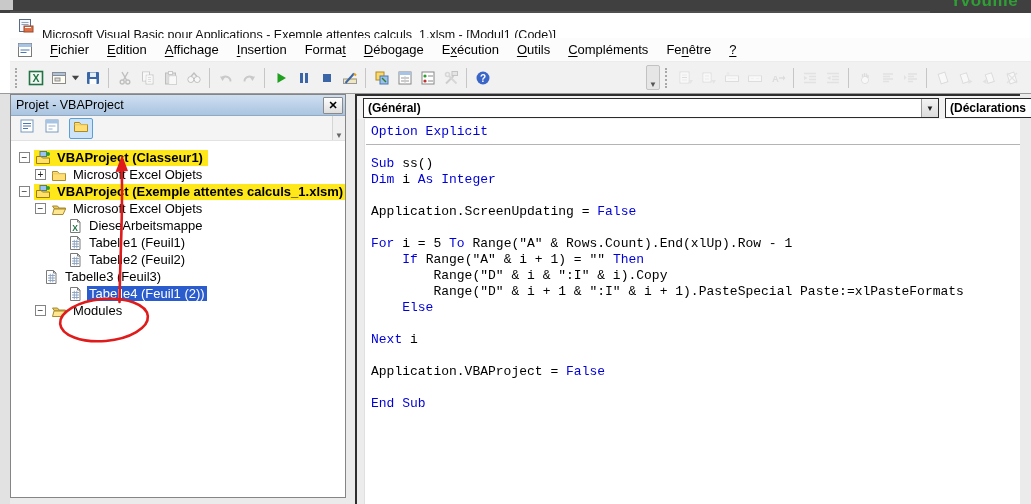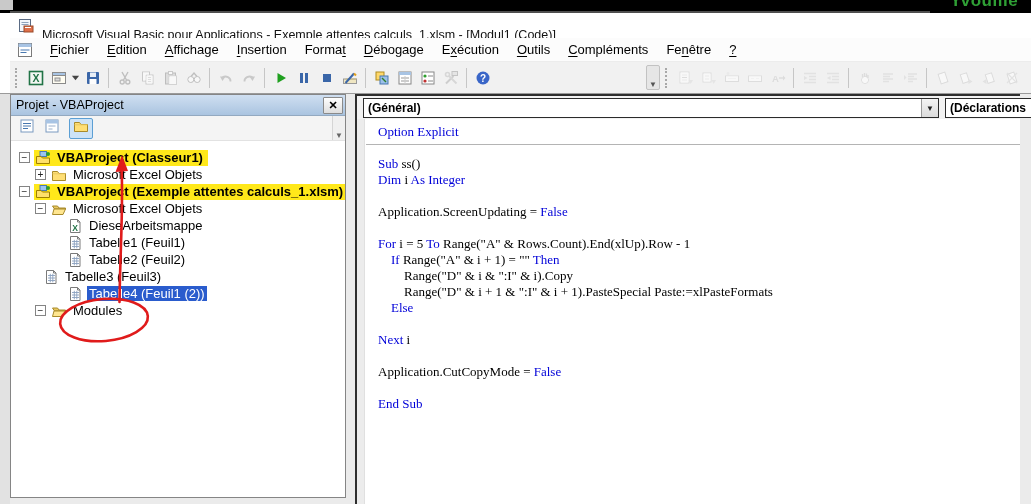--- a/index.html
+++ b/index.html
@@ -2,21 +2,21 @@
 <html style="--kw: #0000d8; --hl: #ffe81a; --red: #e01b1b; --sel: #2a5ccd;"><head>
 <meta charset="utf-8">
 <style>
   :root{ --kw:#0000d8; --hl:#ffe81a; --red:#e01b1b; --sel:#2a5ccd; }
   *{margin:0;padding:0;box-sizing:border-box;}
   html,body{width:1031px;height:504px;overflow:hidden;background:#fff;}
   #stage{position:relative;width:1031px;height:504px;background:#fff;
          font-family:"Liberation Sans",sans-serif;color:#000;overflow:hidden;}
 
   
-  #behind-strip{position:absolute;left:0;top:0;width:1031px;height:13px;background:#000000;}
+  #behind-strip{position:absolute;left:0;top:0;width:1031px;height:13px;background:#404040;}
   #behind-square{position:absolute;left:0;top:0;width:13px;height:10px;background:#c9c9c9;}
   #behind-line{position:absolute;left:10px;top:11px;width:920px;height:2px;background:#4f4f4f;}
   #behind-text-clip{position:absolute;left:938px;top:0;width:92px;height:12px;overflow:hidden;text-align:center;}
   #behind-text-clip span{position:relative;top:-9px;font-size:17px;font-weight:bold;color:#2f9f35;letter-spacing:.5px;}
 
   
   #titlebar{position:absolute;left:10px;top:13px;width:1021px;height:25px;background:#fff;
             display:flex;align-items:center;padding-left:8px;}
   #titlebar .ticon{width:16px;height:16px;margin-right:8px;flex:none;}
   #titlebar .ttext{font-size:12.5px;color:#111;white-space:nowrap;margin-top:19px;}
@@ -76,22 +76,22 @@
   #combo-row{height:23px;background:#f2f2f2;position:relative;}
   .combo{position:absolute;top:2px;height:20px;background:#fff;border:1px solid #2b2b2b;
          display:flex;align-items:center;}
   #combo-left{left:6px;width:576px;}
   #combo-right{left:588px;width:160px;}
   .combo .ctext{flex:1;font-size:12px;font-weight:bold;padding-left:4px;white-space:nowrap;overflow:hidden;}
   .combo .carrow{width:17px;height:18px;background:linear-gradient(#f4f4f4,#dcdcdc);border-left:1px solid #9a9a9a;
                  display:flex;align-items:center;justify-content:center;font-size:8px;color:#222;flex:none;}
   #code-area{position:absolute;left:0;top:23px;right:0;bottom:0;background:#fff;}
   #code-margin{position:absolute;left:0;top:0;bottom:0;width:8px;background:#ececec;border-right:1px solid #e0e0e0;}
-  #code-lines{position:absolute;left:9px;top:0;right:0;bottom:0;padding:5px 0 0 12px;
-              font-family:Liberation Serif, serif;font-size:13px;line-height:16px;}
+  #code-lines{position:absolute;left:9px;top:0;right:0;bottom:0;padding:5px 0 0 5px;
+              font-family:Liberation Mono, monospace;font-size:13px;line-height:16px;}
   .code-line{height:16px;white-space:pre;}
   .code-line .k{color:var(--kw);}
   .code-line .n{color:#000;}
   #code-sep{position:absolute;left:0;right:0;top:25px;border-top:1px solid #b4b4b4;}
 
   
   #red-overlay{position:absolute;left:0;top:0;width:1031px;height:504px;pointer-events:none;z-index:60;}
 </style>
 </head>
 <body>
@@ -614,21 +614,21 @@
           <div class="code-line"><span class="n">Application.ScreenUpdating = </span><span class="k">False</span></div>
           <div class="code-line">&nbsp;</div>
           <div class="code-line"><span class="k">For</span><span class="n"> i = 5 </span><span class="k">To</span><span class="n"> Range("A" &amp; Rows.Count).End(xlUp).Row - 1</span></div>
           <div class="code-line"><span class="n">    </span><span class="k">If</span><span class="n"> Range("A" &amp; i + 1) = "" </span><span class="k">Then</span></div>
           <div class="code-line"><span class="n">        Range("D" &amp; i &amp; ":I" &amp; i).Copy</span></div>
           <div class="code-line"><span class="n">        Range("D" &amp; i + 1 &amp; ":I" &amp; i + 1).PasteSpecial Paste:=xlPasteFormats</span></div>
           <div class="code-line"><span class="n">    </span><span class="k">Else</span></div>
           <div class="code-line">&nbsp;</div>
           <div class="code-line"><span class="k">Next</span><span class="n"> i</span></div>
           <div class="code-line">&nbsp;</div>
-          <div class="code-line"><span class="n">Application.CutCopyMode = </span><span class="k">False</span></div>
+          <div class="code-line"><span class="n">Application.VBAProject = </span><span class="k">False</span></div>
           <div class="code-line">&nbsp;</div>
           <div class="code-line"><span class="k">End Sub</span></div>
         </div>
     </div>
   </div>
 
   <svg id="red-overlay" viewBox="0 0 1031 504">
     <polygon points="115.5,172 122,155 128,171" fill="#e01b1b"></polygon>
     <path d="M121.5,168 C123.5,205 120,255 119.5,302" stroke="#e01b1b" stroke-width="2.6" fill="none" stroke-linecap="round"></path>
     <ellipse cx="104" cy="320" rx="44" ry="21" transform="rotate(-5 104 320)" stroke="#e01b1b" stroke-width="2.6" fill="none"></ellipse>

